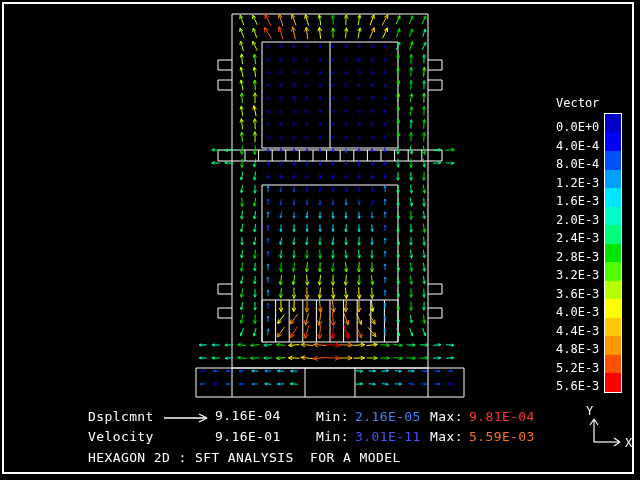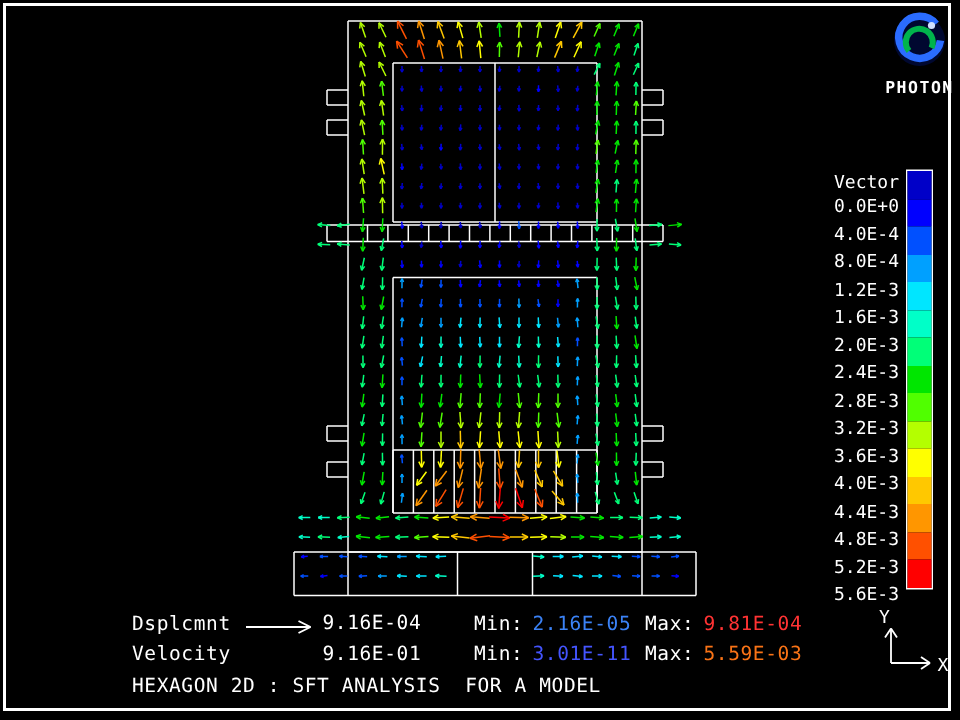--- a/index.html
+++ b/index.html
@@ -4,22 +4,22 @@
 <style>
   html,body{margin:0;padding:0;background:#000;}
   #screen{position:relative;width:640px;height:480px;background:#000;overflow:hidden;
           font-family:"DejaVu Sans Mono",monospace;}
   .frame{position:absolute;left:2px;top:2px;width:632px;height:472px;
          border:2px solid #fff;box-sizing:border-box;}
   #plot{position:absolute;left:0;top:0;}
   .txt{position:absolute;color:#fff;font-size:13px;letter-spacing:.4px;white-space:pre;line-height:16px;}
   #logo{position:absolute;left:586px;top:8px;width:54px;text-align:center;}
   #logo-label{color:#fff;font-size:11px;font-weight:bold;letter-spacing:1px;margin-top:2px;}
-  #legend-title{position:absolute;left:556px;top:96px;color:#fff;font-size:12px;margin-top:18px;}
-  #legend-labels{position:absolute;left:556px;top:128px;}
+  #legend-title{position:absolute;left:556px;top:96px;color:#fff;font-size:12px;}
+  #legend-labels{position:absolute;left:556px;top:118px;}
   .lg-row{height:18.5px;line-height:18.5px;font-size:12px;color:#fff;white-space:pre;}
   #legend-bar{position:absolute;left:604px;top:113px;width:16px;border:1px solid #fff;}
   .seg{width:16px;height:18.5px;}
   .scale-arrow{position:absolute;left:162px;top:411px;}
   #axis-triad{position:absolute;left:576px;top:402px;}
 </style>
 </head>
 <body>
 
 <div id="screen">
@@ -1469,29 +1469,20 @@
         <line x1="426.6169908167878" y1="384.089865273316" x2="424.67001474406925" y2="383.06551954444245" stroke="#0050ff" stroke-width="1"></line>
         <line x1="434.3697368996729" y1="384.0174824319605" x2="439.6302631003271" y2="383.9825175680395" stroke="#0050ff" stroke-width="1"></line>
         <line x1="439.6302631003271" y1="383.9825175680395" x2="437.65568342887036" y2="384.9525872155751" stroke="#0050ff" stroke-width="1"></line>
         <line x1="439.6302631003271" y1="383.9825175680395" x2="437.6429630342775" y2="383.03878113900896" stroke="#0050ff" stroke-width="1"></line>
         <line x1="447.6114261790951" y1="383.85826713137817" x2="452.3885738209049" y2="384.14173286862183" stroke="#0000ff" stroke-width="1"></line>
         <line x1="452.3885738209049" y1="384.14173286862183" x2="450.35438638115835" y2="384.9796358820889" stroke="#0000ff" stroke-width="1"></line>
         <line x1="452.3885738209049" y1="384.14173286862183" x2="450.46775065292076" y2="383.06914797345723" stroke="#0000ff" stroke-width="1"></line>
       </g>
     </svg>
 
-  <div id="logo">
-    <svg width="38" height="38" viewBox="0 0 38 38">
-      <circle cx="19" cy="19" r="17" fill="#000830"></circle>
-      <path d="M 30 8 A 14 14 0 1 0 33 19" stroke="#2a6cff" stroke-width="5" fill="none"></path>
-      <path d="M 12 26 A 9 9 0 1 1 27 24" stroke="#00b44c" stroke-width="4" fill="none"></path>
-      <circle cx="27" cy="9" r="2.4" fill="#cfe0ff"></circle>
-    </svg>
-    <div id="logo-label">PHOTON</div>
-  </div>
 
   <div id="legend-title">Vector</div>
   <div id="legend-labels">
       <div class="lg-row">0.0E+0</div>
       <div class="lg-row">4.0E-4</div>
       <div class="lg-row">8.0E-4</div>
       <div class="lg-row">1.2E-3</div>
       <div class="lg-row">1.6E-3</div>
       <div class="lg-row">2.0E-3</div>
       <div class="lg-row">2.4E-3</div>

